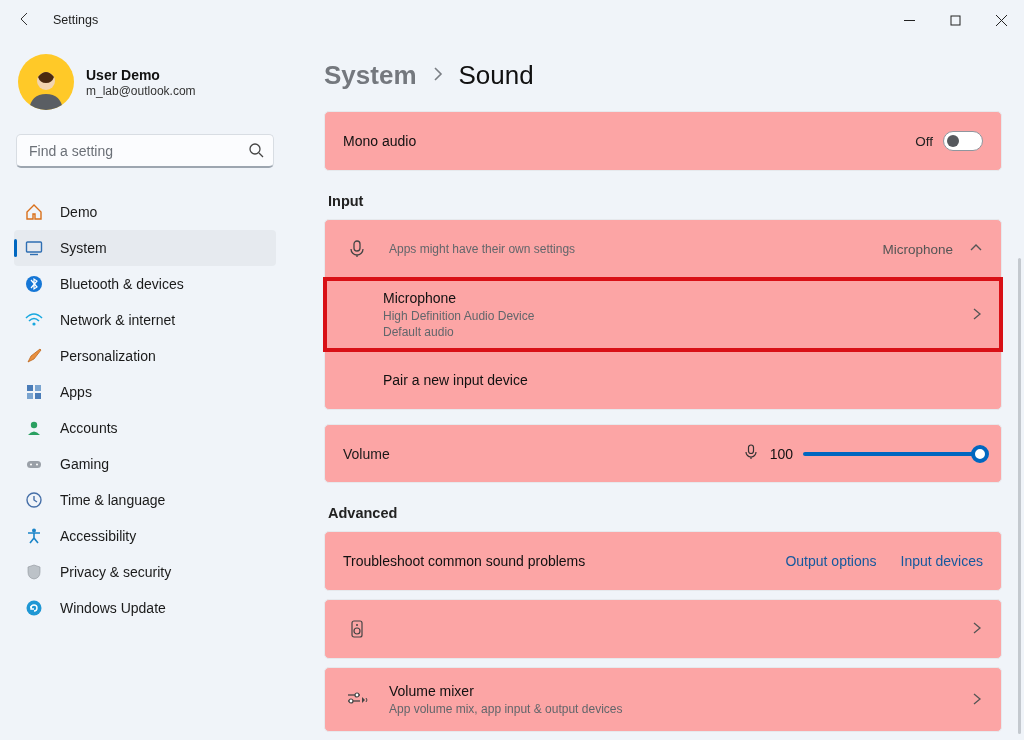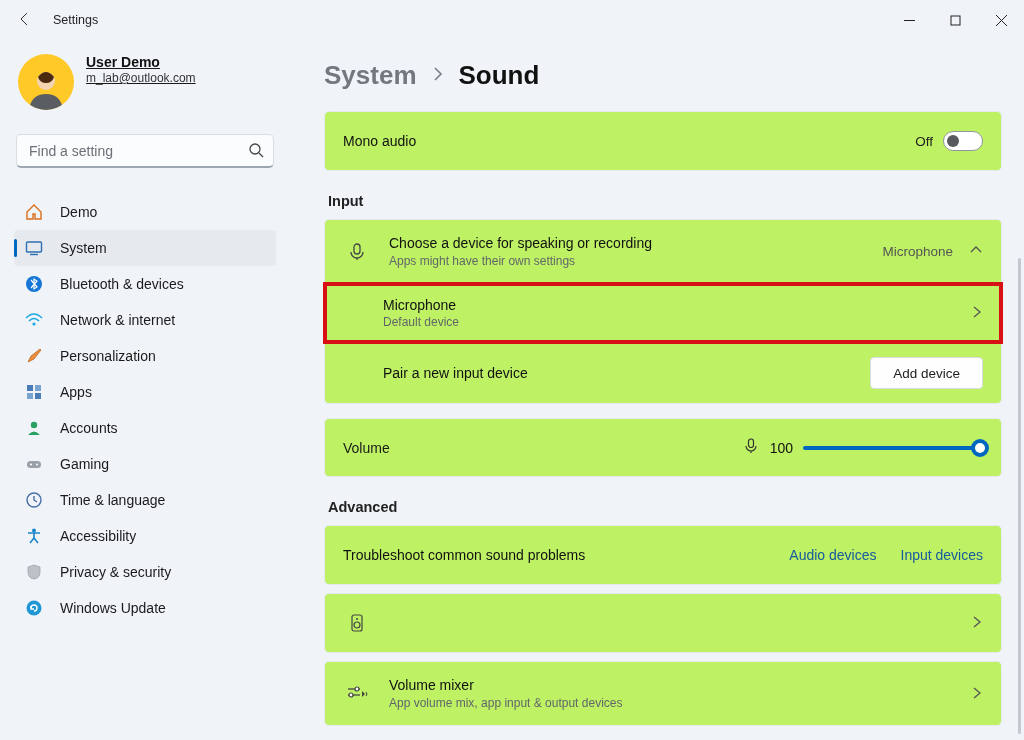--- a/index.html
+++ b/index.html
@@ -22,21 +22,21 @@
   .titlebar .back { width:20px; text-align:center; color:#333; }
   .titlebar .title { margin-left:18px; font-size:12.5px; color:#222; }
   .winbtns { margin-left:auto; display:flex; }
   .winbtn { width:46px; height:40px; display:flex; align-items:center; justify-content:center; color:#222;}
   .winbtn svg { width:11px; height:11px; }
 
   .app { display:flex; height:calc(100% - 40px); }
 
   
   .sidebar { width:290px; padding:10px 14px 0 14px; }
-  .account { display:flex; align-items:flex-start; padding:4px 4px 18px 4px;text-decoration:underline; }
+  .account { display:flex; align-items:center; padding:4px 4px 18px 4px; }
   .avatar {
     width:56px; height:56px; border-radius:50%;
     background:#ffc928;
     display:flex; align-items:flex-end; justify-content:center;
     overflow:hidden;
     margin-right:12px;
   }
   .avatar svg { width:46px; height:46px; }
   .account .name { font-weight:600; font-size:14px; color:#111; }
   .account .email { font-size:12px; color:#333; margin-top:1px;}
@@ -72,24 +72,24 @@
   .navitem.active::before {
     content:""; position:absolute; left:0px; top:9px; bottom:9px;
     width:3px; background:#0067c0; border-radius:2px;
   }
 
   
   .main { flex:1; padding:20px 22px 0 34px; overflow-y:auto; position:relative;}
   .breadcrumb { display:flex; align-items:center; gap:14px; margin-bottom:20px;}
   .bc-parent { font-size:26px; font-weight:600; color:#74787e; }
   .bc-sep { color:#74787e; font-size:18px; }
-  .bc-current { font-size:26px; font-weight:700; color:#111; }
+  .bc-current { font-size:26px; font-weight:400; color:#111; }
 
   .card {
-    background:#bef264;
+    background:#fca5a5;
     border:1px solid #e6e9ed;
     border-radius:5px;
     margin-bottom:8px;
   }
   .row {
     display:flex; align-items:center;
     padding:14px 18px 14px 18px;
     min-height:58px;
   }
   .row .ricon { width:28px; display:flex; justify-content:center; margin-right:18px; color:#444;}
@@ -348,44 +348,43 @@
 
     <div class="card">
       <div class="row">
         <div class="ricon">
           <svg width="20" height="20" viewBox="0 0 20 20">
               <rect x="7" y="2" width="6" height="10" rx="3" fill="none" stroke="#444" stroke-width="1.3"></rect>
               <path d="M4 10 a6 6 0 0 0 12 0 M10 16 L10 18" stroke="#444" stroke-width="1.3" fill="none"></path>
             </svg>
         </div>
         <div class="rtext">
-          <div class="rtitle">Choose a device for speaking or recording</div>
           <div class="rsub">Apps might have their own settings</div>
         </div>
         <span class="selectedtext">Microphone</span>
         <span class="chev"><svg width="14" height="14" viewBox="0 0 14 14">
               <path d="M2 9 L7 4 L12 9" stroke="#555" stroke-width="1.4" fill="none"></path>
             </svg></span>
       </div>
       <div class="rowsep"></div>
       <div class="row indent-row highlight-row" style="padding-top:10px;padding-bottom:10px;">
         <div class="rtext">
           <div class="rtitle">Microphone</div>
-          <div class="rsub2">Default device</div>
+          <div class="rsub">High Definition Audio Device</div>
+          <div class="rsub2">Default audio</div>
         </div>
         <span class="chev"><svg width="12" height="12" viewBox="0 0 12 12">
               <path d="M3 1 L9 6 L3 11" stroke="#555" stroke-width="1.3" fill="none"></path>
             </svg></span>
       </div>
       <div class="rowsep"></div>
       <div class="row indent-row">
         <div class="rtext">
           <div class="rtitle">Pair a new input device</div>
         </div>
-        <button class="btn">Add device</button>
       </div>
     </div>
 
     <div style="height:6px"></div>
 
     <div class="card">
       <div class="volrow">
         <span class="rtitle">Volume</span>
         <div class="spacer"></div>
         <span class="vicon">
@@ -402,21 +401,21 @@
       </div>
     </div>
 
     <div class="section-h">Advanced</div>
 
     <div class="card">
       <div class="row">
         <div class="rtext">
           <div class="rtitle">Troubleshoot common sound problems</div>
         </div>
-        <span class="linkbtn">Audio devices</span>
+        <span class="linkbtn">Output options</span>
         <span class="linkbtn">Input devices</span>
       </div>
     </div>
 
     <div class="card">
       <div class="row">
         <div class="ricon">
           <svg width="20" height="20" viewBox="0 0 20 20">
               <rect x="5" y="2" width="10" height="16" rx="2" fill="none" stroke="#444" stroke-width="1.2"></rect>
               <circle cx="10" cy="12" r="3" fill="none" stroke="#444" stroke-width="1.2"></circle>

